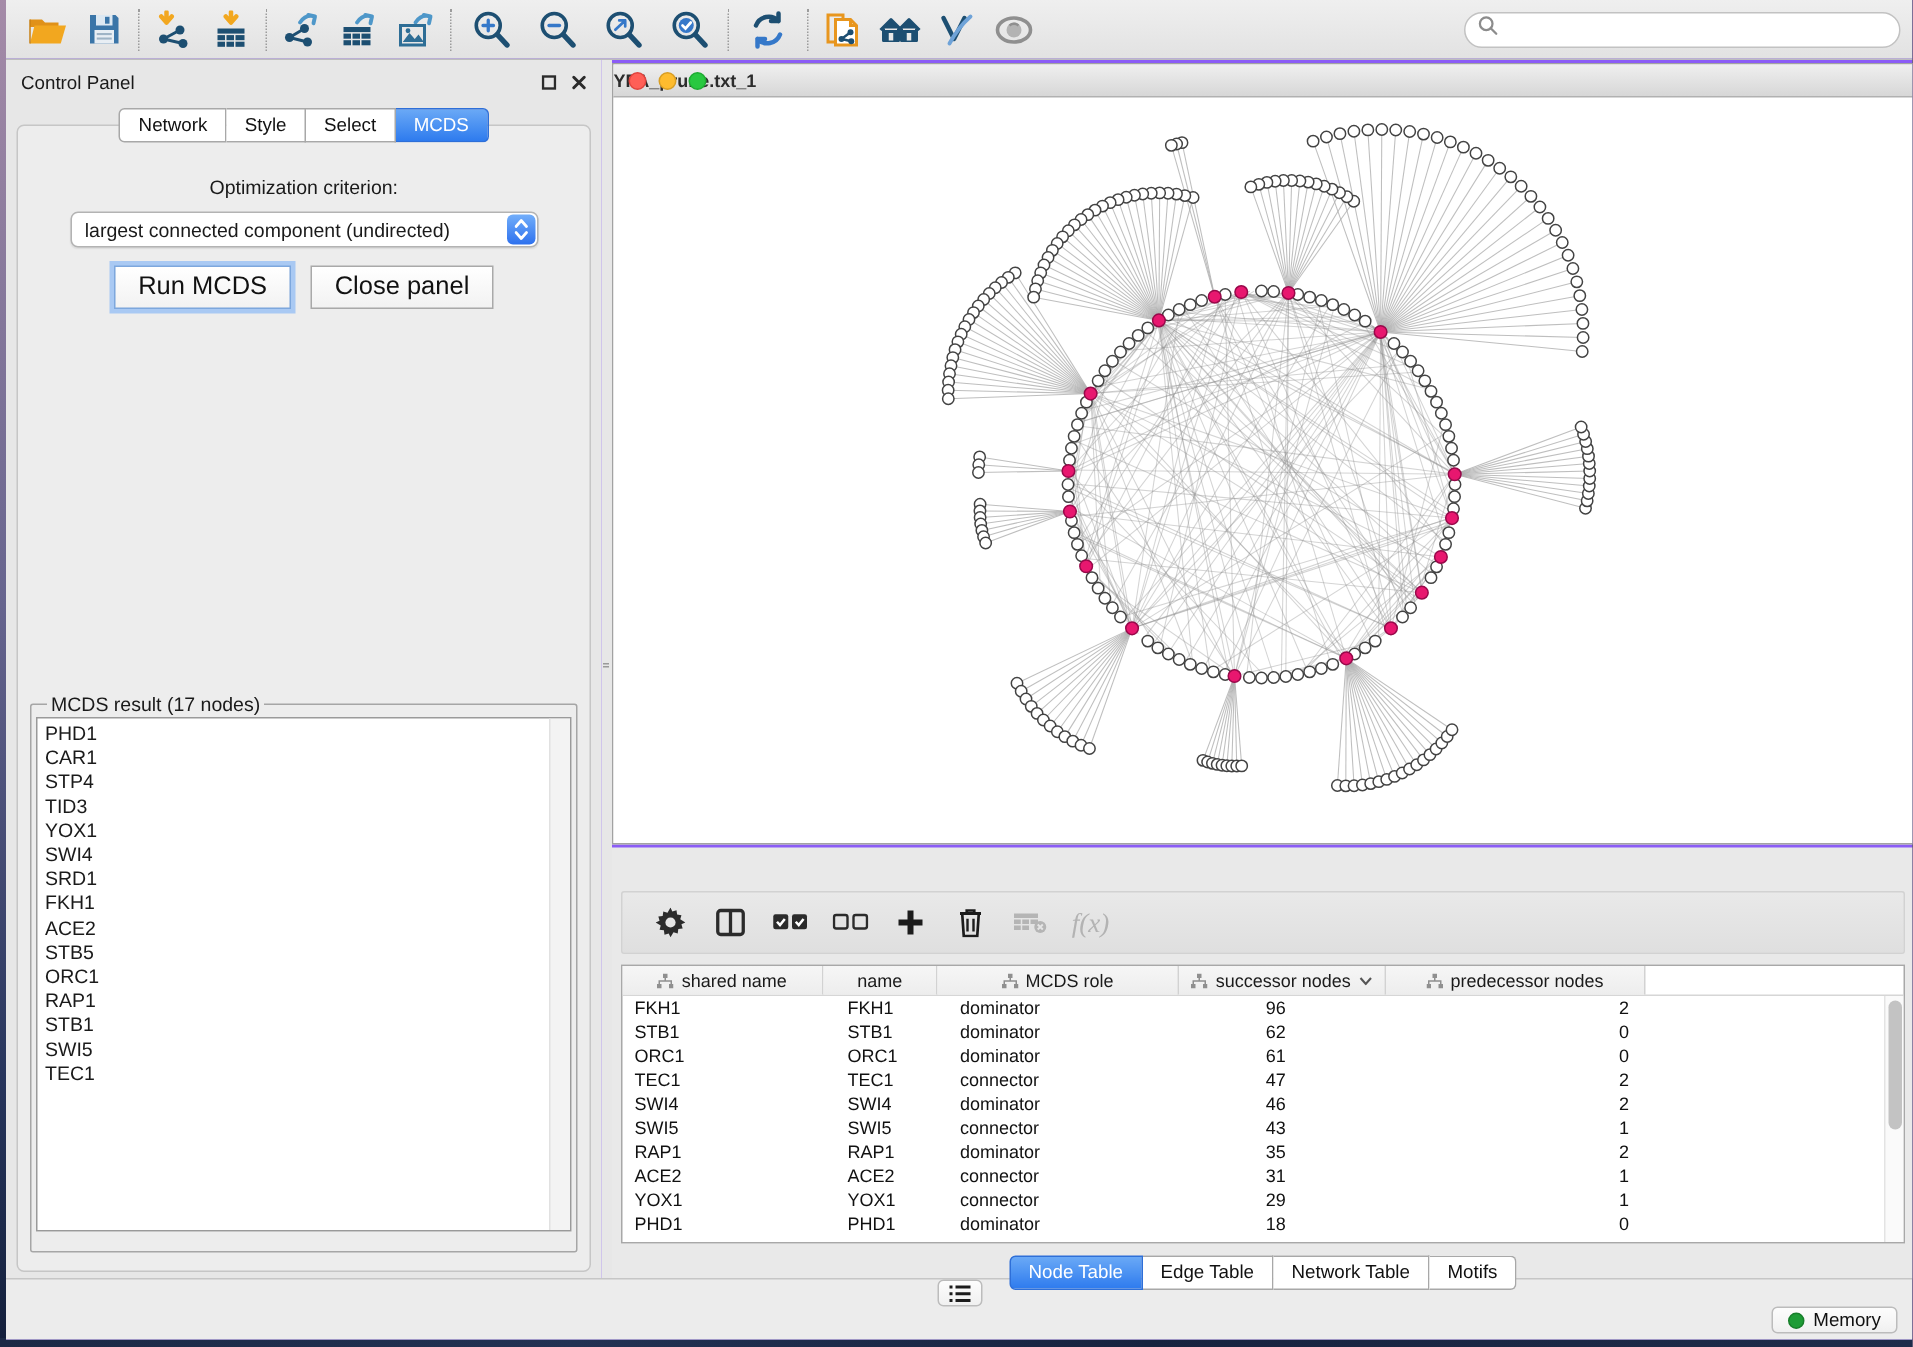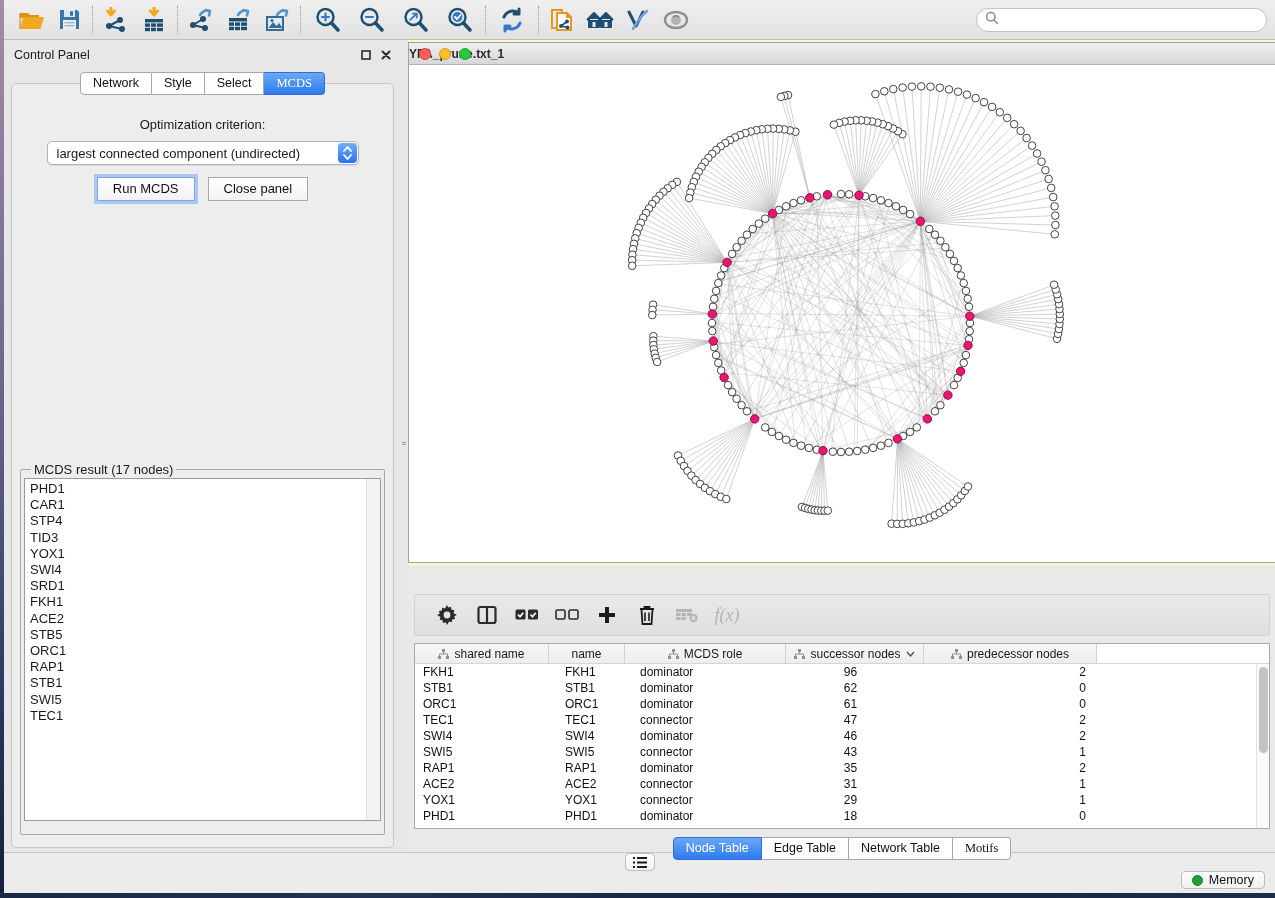--- a/index.html
+++ b/index.html
@@ -3,21 +3,21 @@
 <meta charset="utf-8">
 <style>
   * { box-sizing: border-box; margin: 0; padding: 0; }
   html,body { background:#222; }
   .screen { position:relative; width:1275px; height:898px; overflow:hidden;
     font-family:"Liberation Sans", sans-serif; background:#e9e9e9; color:#1a1a1a; }
   .wall-left { position:absolute; left:0; top:0; width:4px; height:100%;
     background:linear-gradient(#a58ba8, #66648e 45%, #27355c 80%, #131f3b); z-index:0; }
   .wall-bottom { position:absolute; left:0; bottom:0; width:100%; height:6px;
     background:linear-gradient(90deg,#1b2945,#223253 30%,#17233f 60%,#1e2c4a); z-index:0; }
-  .app { position:absolute; left:4px; top:0; right:0; bottom:5px; background:#fef9c3; z-index:1; }
+  .app { position:absolute; left:4px; top:0; right:0; bottom:5px; background:#8b5cf6; z-index:1; }
 
   
   .toolbar { height:40px; display:flex; align-items:center; padding:0 8px;
     background:linear-gradient(#efefef,#e2e2e2); border-bottom:1px solid #bdbdbd; }
   .tb-btn { width:38px; height:30px; display:flex; align-items:center; justify-content:center; flex:0 0 auto; }
   .tb-btn.wide { width:44px; }
   .tb-sep { width:1px; height:28px; border-left:1px dotted #9c9c9c; margin:0 4px; flex:0 0 auto; }
   .searchbox { margin-left:auto; width:291px; height:24px; background:#fff;
     border:1px solid #c2c2c2; border-radius:12px; display:flex; align-items:center; padding:0 8px; }
   .searchbox input { border:none; outline:none; flex:1; font-size:12px; font-family:"Liberation Sans",sans-serif; background:transparent; }
@@ -31,34 +31,34 @@
   .right-col { flex:1; display:flex; flex-direction:column; position:relative; }
 
   
   .cp-header { height:30px; display:flex; align-items:center; padding:0 10px; font-size:12.5px; color:#1a1a1a; }
   .win-controls { margin-left:auto; display:flex; align-items:center; gap:9px; }
   .wc { width:11px; height:11px; display:flex; align-items:center; justify-content:center; }
   .seg { display:flex; position:relative; z-index:3; justify-content:center; }
   .seg .tab { background:#fff; border:1px solid #a8a8a8; border-left:none; padding:3px 12px 4px;
     font-size:12.5px; color:#111; line-height:14px; }
   .seg .tab:first-child { border-left:1px solid #a8a8a8; border-radius:4px 0 0 4px; }
-  .seg .tab:last-child { border-radius:0 4px 4px 0;font-family:Liberation Serif, serif; }
+  .seg .tab:last-child { border-radius:0 4px 4px 0; }
   .seg .tab.active { background:linear-gradient(#6aa9f6,#2e7bee); border-color:#2e6fd8; color:#fff; }
   .cp-tabbar { position:absolute; top:32px; left:0; right:0; }
   .cp-body { position:absolute; left:7px; right:7px; top:43px; bottom:4px;
     background:#ededed; border:1px solid #c6c6c6; border-radius:5px; }
   .opt-label { text-align:center; margin-top:33px; font-size:13px; }
   .dropdown { margin:9px auto 0; width:312px; height:24px; background:#fff; border:1px solid #b3b3b3;
     border-radius:5px; position:relative; display:flex; align-items:center; padding:0 24px 0 9px;
     font-size:13px; box-shadow:0 1px 1px rgba(0,0,0,.08); }
   .dd-stepper { position:absolute; right:1px; top:1px; bottom:1px; width:19px; border-radius:4px;
     background:linear-gradient(#72aefa,#2e71ee); display:flex; flex-direction:column;
     align-items:center; justify-content:center; gap:2px; }
   .btn-row { display:flex; justify-content:center; gap:13px; margin-top:12px; }
-  .aq-btn { font-family:"Liberation Sans",sans-serif; font-size:13px; color:#111; padding:3px 15px 4px;
+  .aq-btn { font-family:"Liberation Sans",sans-serif; font-size:17px; color:#111; padding:3px 15px 4px;
     background:linear-gradient(#fff,#f2f2f2); border:1px solid #a9a9a9; border-radius:0; }
   .aq-btn.focus { box-shadow:0 0 0 3px #a9c9f3; border-color:#7da7dd; }
   .result-group { position:absolute; left:8px; right:8px; top:378px; bottom:12px;
     border:1px solid #a6a6a6; border-radius:2px; padding:0; }
   .result-group legend { font-size:13px; margin-left:10px; padding:0 3px; }
   .result-list { margin:1px 3px 3px; height:calc(100% - 14px); background:#fff;
     border:1px solid #9a9a9a; position:relative; overflow:hidden; }
   .result-items { padding:2px 0 0 5px; font-size:13px; line-height:16.2px; }
   .result-track { position:absolute; right:0; top:0; bottom:0; width:14px; background:#f3f3f3; border-left:1px solid #e1e1e1; }
 

